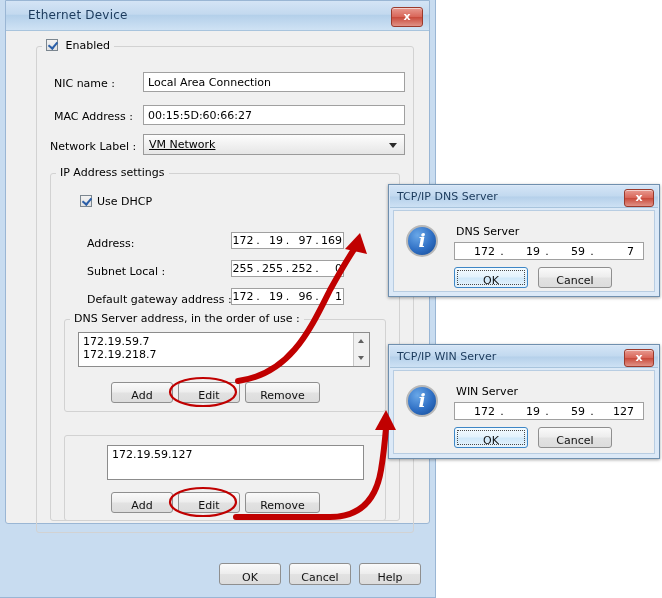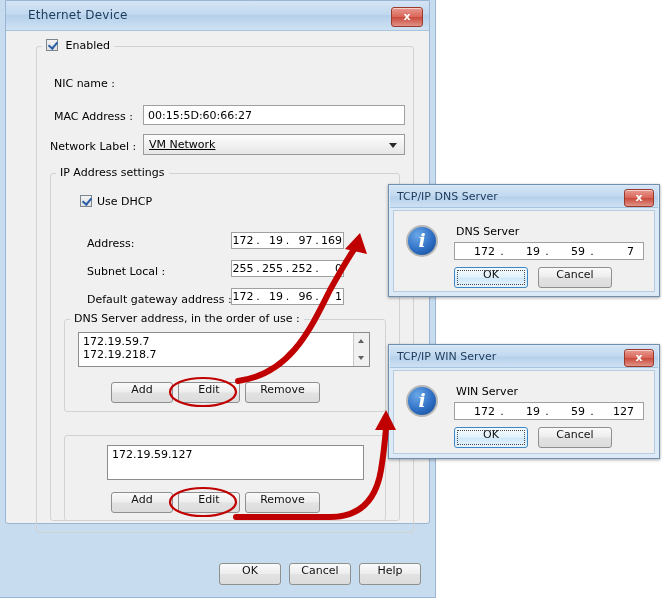--- a/index.html
+++ b/index.html
@@ -207,21 +207,21 @@
     position: absolute;
     background: linear-gradient(to bottom, #fafafa 0%, #ededed 48%, #e2e2e2 52%, #dcdcdc 100%);
     border: 1px solid #8f8f8f;
     border-radius: 3px;
     box-sizing: border-box;
     font-size: 11px;
     text-align: center;
     color: #111;
     cursor: pointer;
     display: flex;
-    align-items: flex-start;
+    align-items: flex-end;
     justify-content: center;
   }
   .btn.focused {
     background: linear-gradient(to bottom, #f4fbff 0%, #e3f2fc 48%, #cfe8f9 52%, #e8f4fd 100%);
     border: 1px solid #3d86c6;
   }
   .btn.focused .inner-dots {
     position: absolute;
     left: 2px; right: 2px; top: 2px; bottom: 2px;
     border: 1px dotted #4a4a4a;
@@ -295,20 +295,21 @@
       <div class="close-btn" id="main-close">x</div>
     </div>
 
     <div class="groupbox" style="left:30px; top:45px; width:378px; height:487px;"></div>
     <div class="groupbox-legend" style="left:36px; top:38px;">
       <span class="cb checked"></span>
       <span style="margin-left:4px;">Enabled</span>
     </div>
 
     <span class="lbl" style="left:48px; top:76px;">NIC name :</span>
+    <input class="tinput" type="text" style="left: 137px; top: 71px; width: 262px; height: 20px;" value="Local Area Connection">
 
     <span class="lbl" style="left:48px; top:109px;">MAC Address :</span>
     <input class="tinput" type="text" style="left: 137px; top: 104px; width: 262px; height: 20px;" value="00:15:5D:60:66:27">
 
     <span class="lbl" style="left:44px; top:139px;">Network Label :</span>
     <div class="combo" style="left:137px; top:133px; width:262px; height:21px;">
       <span class="combo-text">VM Network</span>
       <span class="combo-arrow"></span>
     </div>
 

